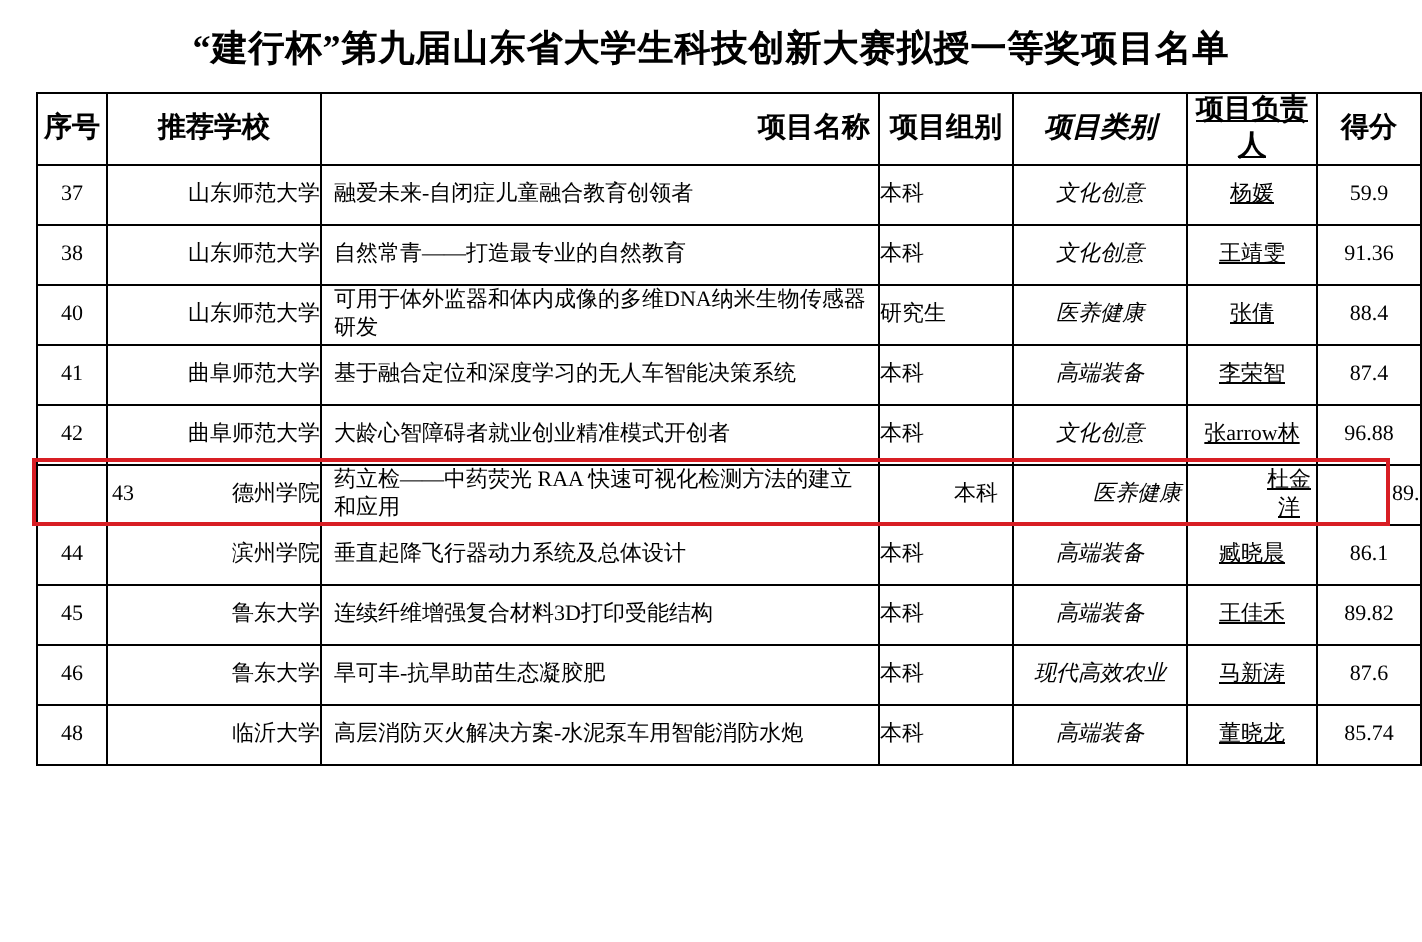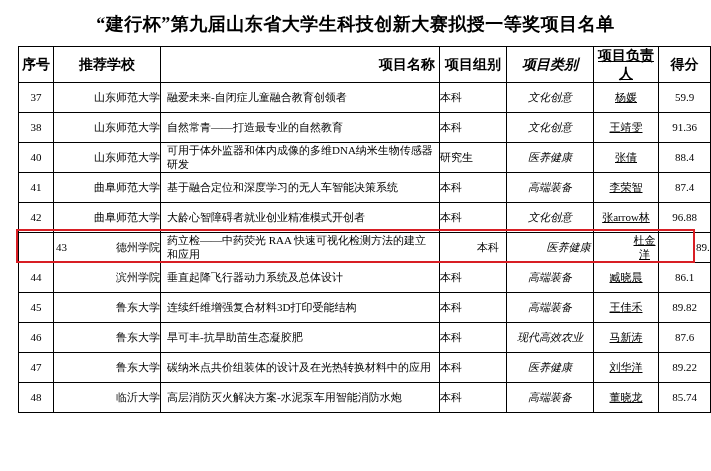--- a/index.html
+++ b/index.html
@@ -169,29 +169,20 @@
         <tr>
           <td class="c-idx">46</td>
           <td class="c-school">鲁东大学</td>
           <td class="c-name">旱可丰-抗旱助苗生态凝胶肥</td>
           <td class="c-cat">本科</td>
           <td class="c-type">现代高效农业</td>
           <td class="c-leader">马新涛</td>
           <td class="c-score">87.6</td>
         </tr>
         <tr>
-          <td class="c-idx">47</td>
-          <td class="c-school">鲁东大学</td>
-          <td class="c-name">碳纳米点共价组装体的设计及在光热转换材料中的应用</td>
-          <td class="c-cat">本科</td>
-          <td class="c-type">医养健康</td>
-          <td class="c-leader">刘华洋</td>
-          <td class="c-score">89.22</td>
-        </tr>
-        <tr>
           <td class="c-idx">48</td>
           <td class="c-school">临沂大学</td>
           <td class="c-name">高层消防灭火解决方案-水泥泵车用智能消防水炮</td>
           <td class="c-cat">本科</td>
           <td class="c-type">高端装备</td>
           <td class="c-leader">董晓龙</td>
           <td class="c-score">85.74</td>
         </tr>
       </tbody>
   </table>

